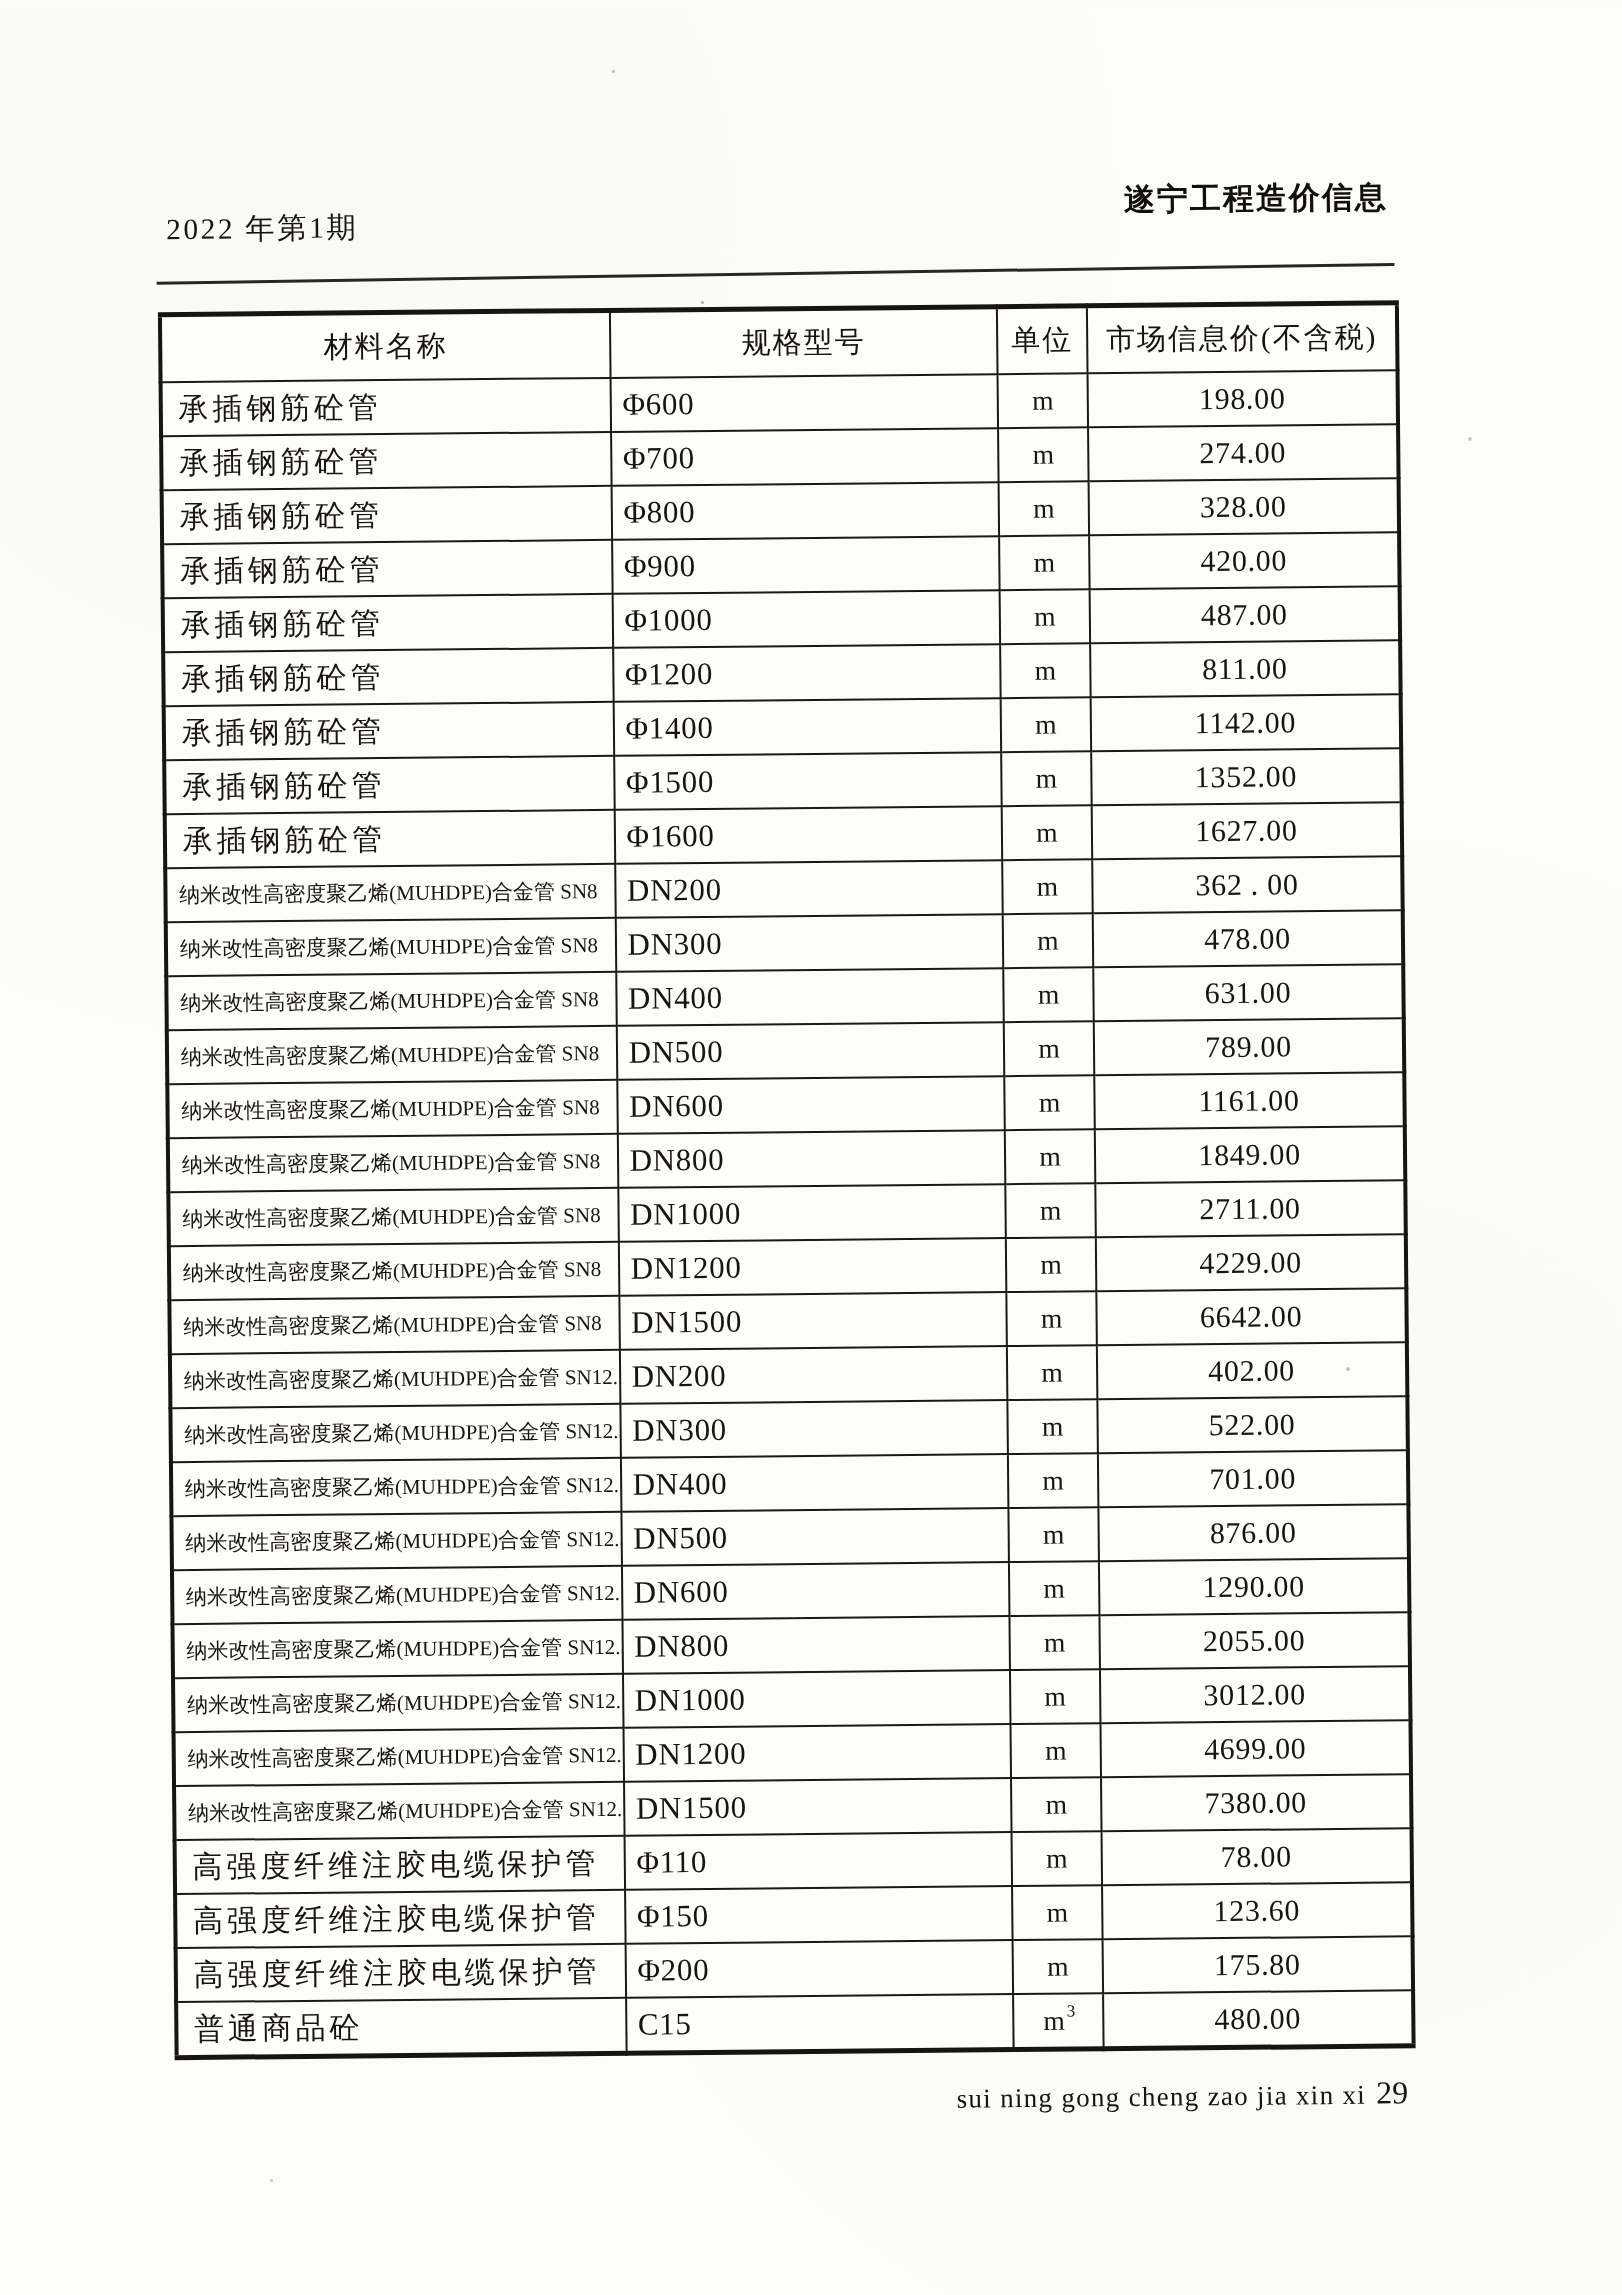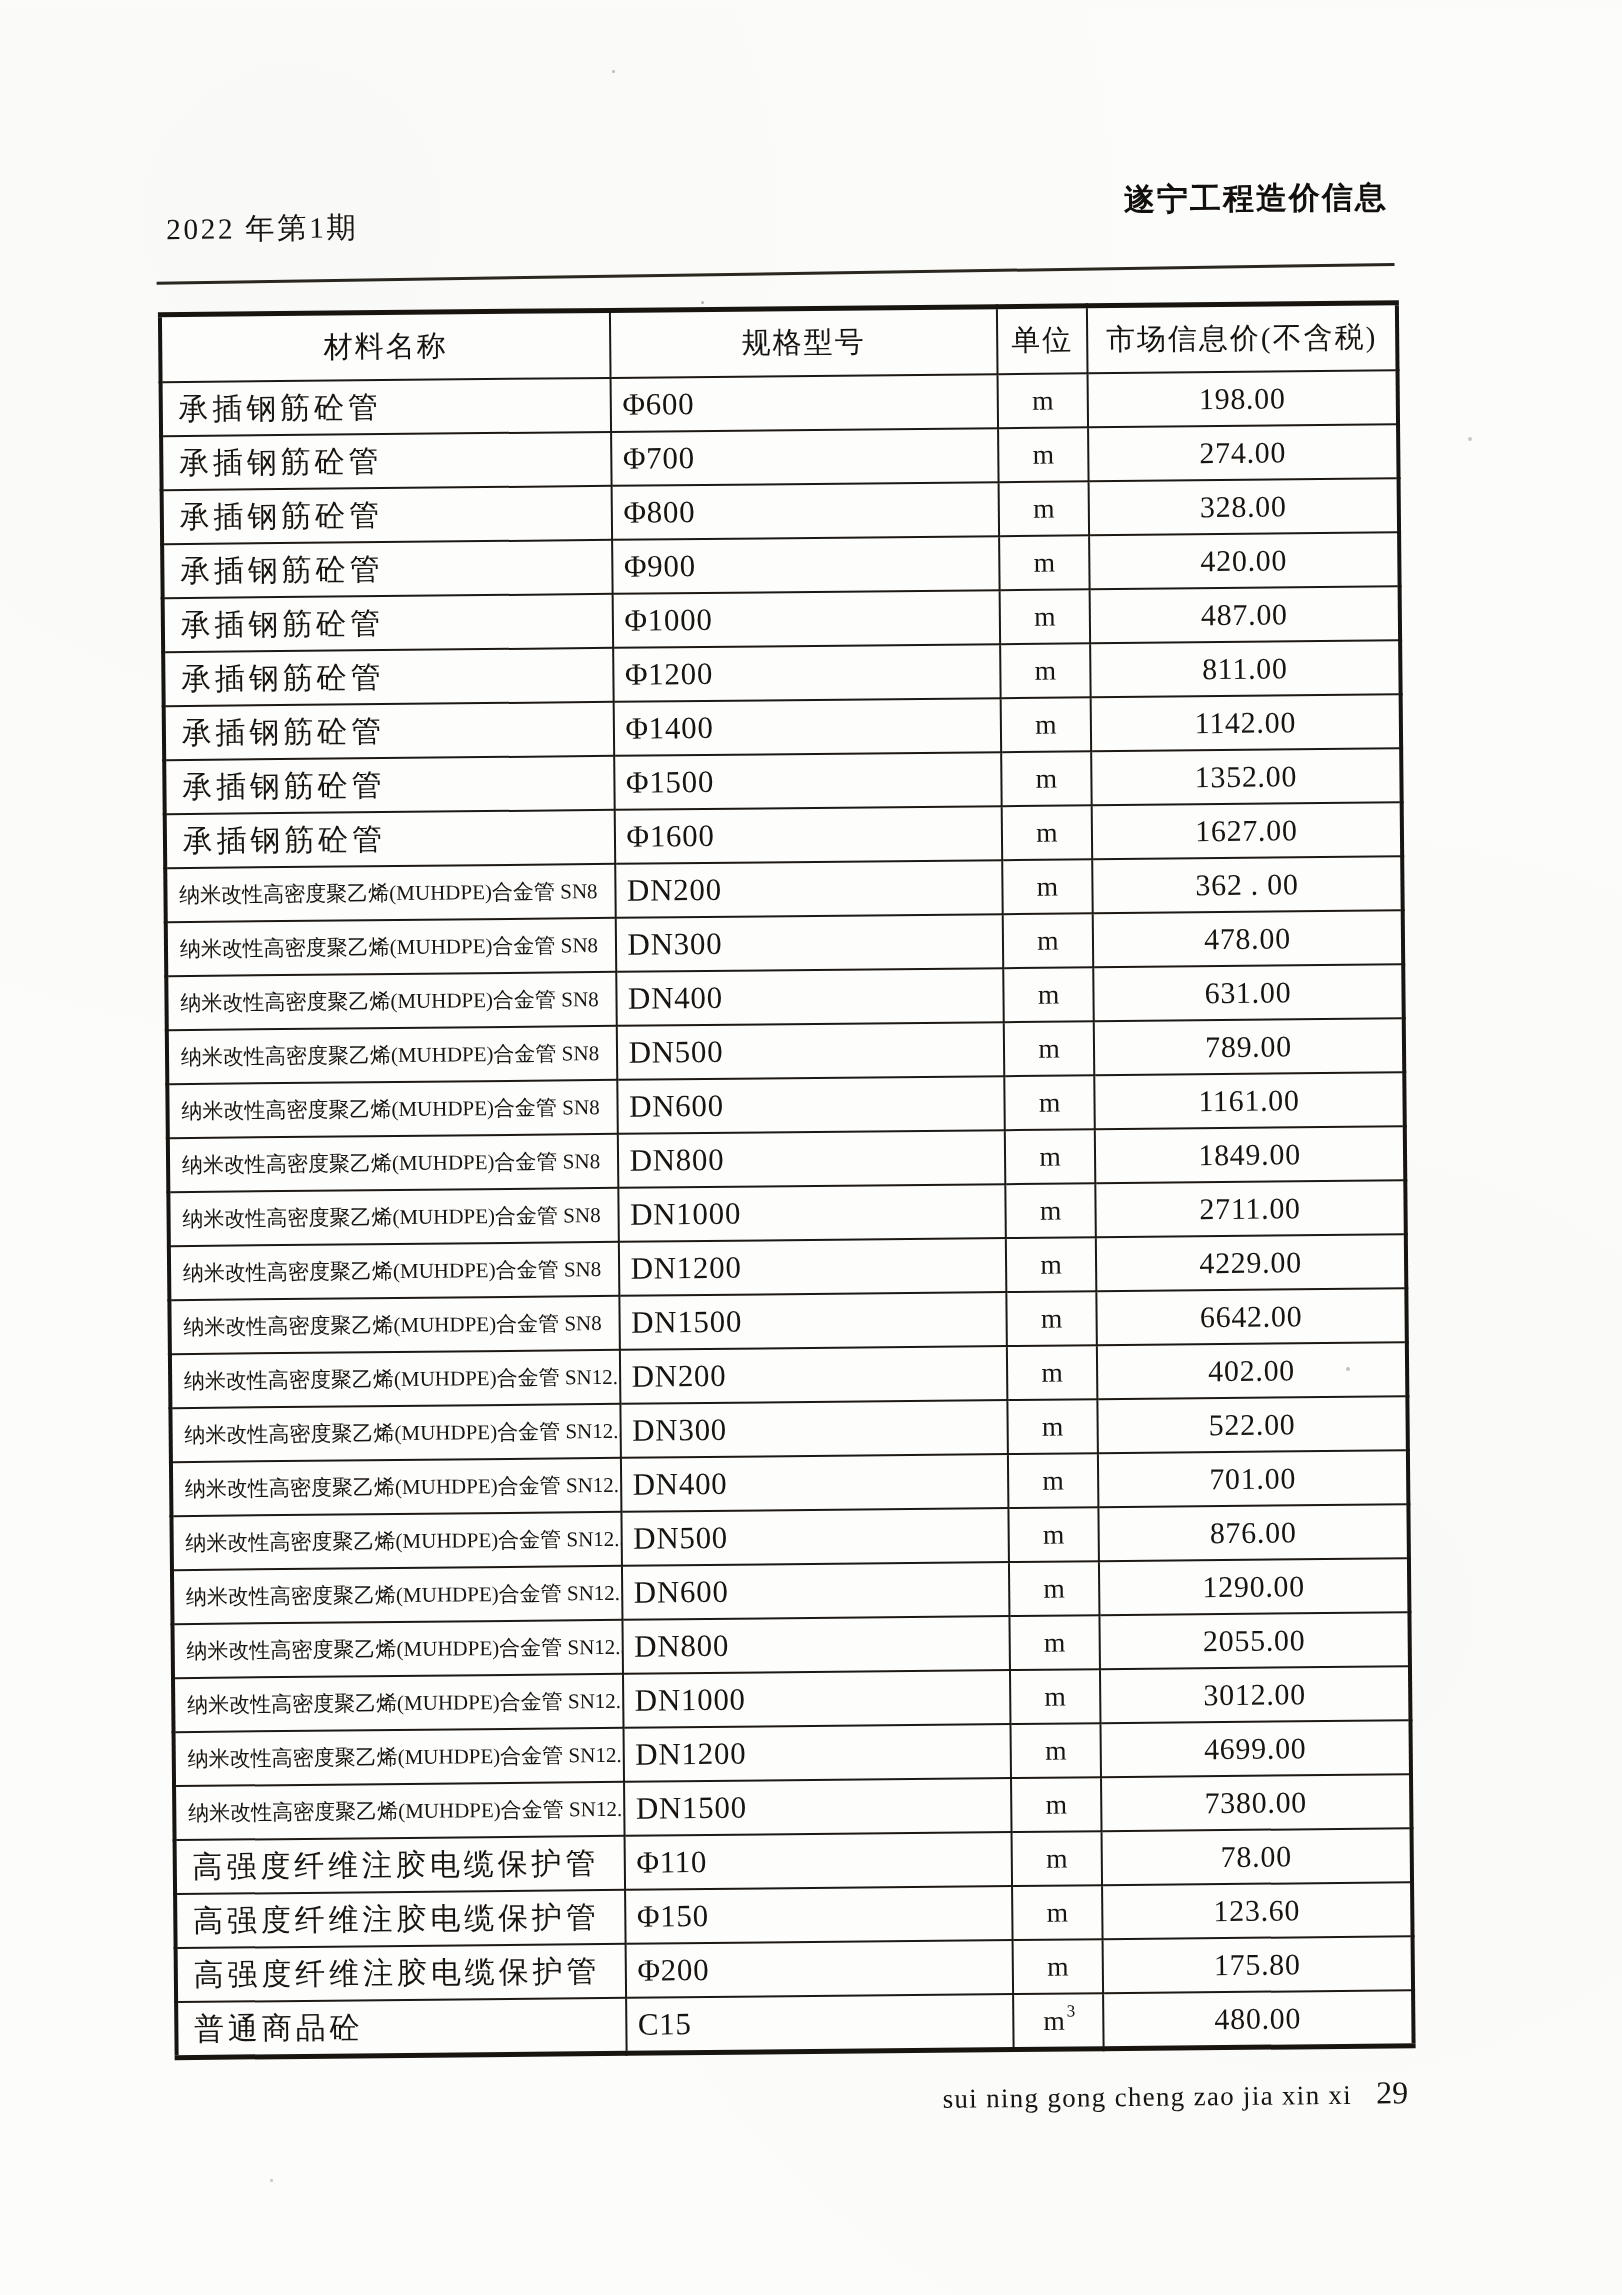--- a/index.html
+++ b/index.html
@@ -71,21 +71,21 @@
     font-size:31px;letter-spacing:0.7px;
   }
   td.c-unit{text-align:center;font-size:27.5px;}
   td.c-unit sup{font-size:62%;position:relative;top:-2.6px;left:2px;}
   td.c-price{text-align:center;font-size:30px;letter-spacing:0.7px;}
   .page-footer{
     position:absolute;right:224px;top:2072px;
     font-size:27px;letter-spacing:1.3px;color:#17130f;
     white-space:nowrap;
   }
-  .page-footer .pg{font-size:32px;margin-left:16px;letter-spacing:0;}
+  .page-footer .pg{font-size:32px;margin-left:2px;letter-spacing:0;}
   .speck{position:absolute;border-radius:50%;background:#6f6a62;}
   .s1{left:701px;top:293px;width:3.3px;height:3.3px;opacity:.5;}
   .s2{left:1468px;top:429px;width:3.9px;height:3.9px;opacity:.35;}
   .s3{left:1346px;top:1359px;width:3.9px;height:3.9px;opacity:.4;}
   .s4{left:612px;top:62px;width:2.6px;height:2.6px;opacity:.4;}
   .s5{left:270px;top:2171px;width:2.6px;height:2.6px;opacity:.35;}
 </style>
 </head>
 <body>
 

